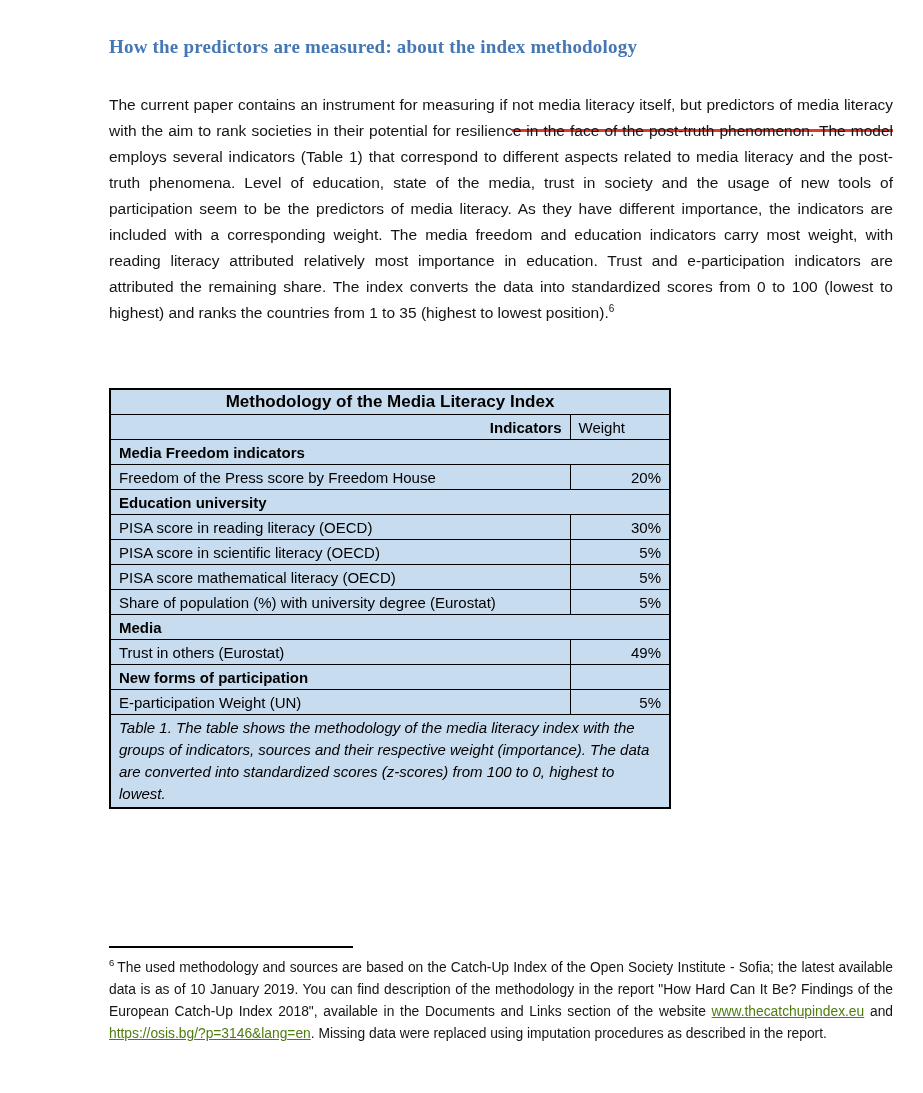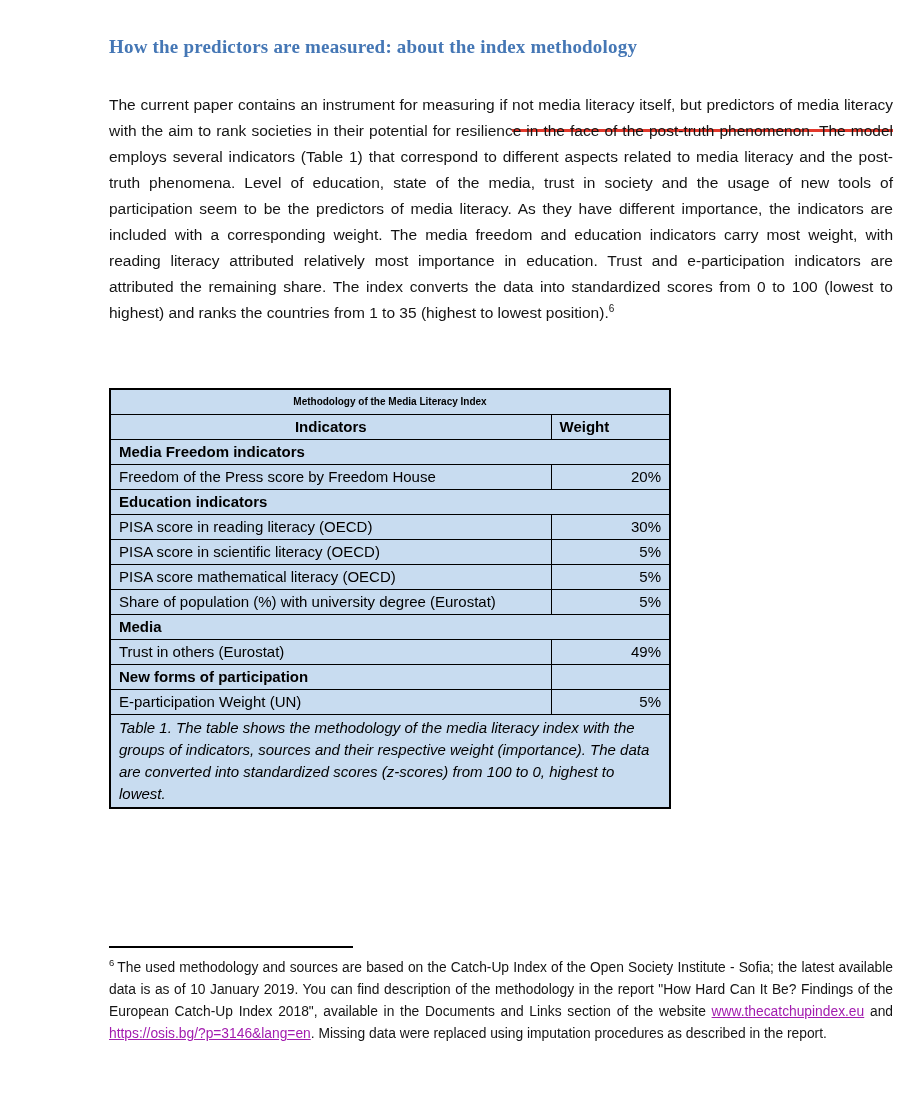--- a/index.html
+++ b/index.html
@@ -50,26 +50,26 @@
     padding: 2px 8px;
     height: 25px;
     background: #C8DCF0;
     vertical-align: middle;
   }
   table.mli { border: 2px solid #000; }
   td.tbl-title {
     background: #568BC9;
     font-weight: bold;
     text-align: center;
-    font-size: 10px;
+    font-size: 17px;
   }
-  td.col-head-ind { font-weight: bold; text-align: center; }
-  td.col-head-w  { font-weight: bold; text-align: left; }
+  td.col-head-ind { font-weight: bold; text-align: right; }
+  td.col-head-w  { font-weight: normal; text-align: left; }
   td.group { font-weight: bold; }
-  td.w { text-align: right; width: 119px; }
+  td.w { text-align: right; width: 100px; }
   td.caption-cell {
     font-style: italic;
     line-height: 22px;
     padding: 4px 10px 6px 8px;
   }
 
   .footnote {
     position: absolute;
     left: 69px;
     right: 70px;
@@ -78,21 +78,21 @@
     line-height: 22px;
     text-align: justify;
     color: #141414;
   }
   .fn-rule {
     width: 244px;
     border-top: 2px solid #000;
     margin-bottom: 9px;
   }
   .fn-marker { font-size: 9.5px; vertical-align: super; line-height: 0; margin-right: 3px; }
-  .footnote a { color: #a21caf; text-decoration: underline; }
+  .footnote a { color: #4d7c0f; text-decoration: underline; }
 </style>
 </head>
 <body>
 
 <div class="page">
   <div class="content">
 
     <h1 class="section-title">How the predictors are measured: about the index methodology</h1>
 
     <p class="body-par"><span>The current paper contains an instrument for measuring if </span><span class="red-underline">not media literacy itself, but predictors of media literacy</span><span> with the aim to rank societies in their potential for resilience in the face of the post-truth phenomenon. The model employs several indicators (Table 1) that correspond to different aspects related to media literacy and the post-truth phenomena. Level of education, state of the media, trust in society and the usage of new tools of participation seem to be the predictors of media literacy. As they have different importance, the indicators are included with a corresponding weight. The media freedom and education indicators carry most weight, with reading literacy attributed relatively most importance in education. Trust and e-participation indicators are attributed the remaining share. The index converts the data into standardized scores from 0 to 100 (lowest to highest) and ranks the countries from 1 to 35 (highest to lowest position).</span><sup class="fn-ref">6</sup></p>
@@ -108,21 +108,21 @@
         </tr>
 
       <tr>
             <td colspan="2" class="group">Media Freedom indicators</td>
           </tr>
           <tr>
             <td>Freedom of the Press score by Freedom House</td>
             <td class="w">20%</td>
           </tr>
           <tr>
-            <td colspan="2" class="group">Education indicators</td>
+            <td colspan="2" class="group">Education university</td>
           </tr>
           <tr>
             <td>PISA score in reading literacy (OECD)</td>
             <td class="w">30%</td>
           </tr>
           <tr>
             <td>PISA score in scientific literacy (OECD)</td>
             <td class="w">5%</td>
           </tr>
           <tr>

